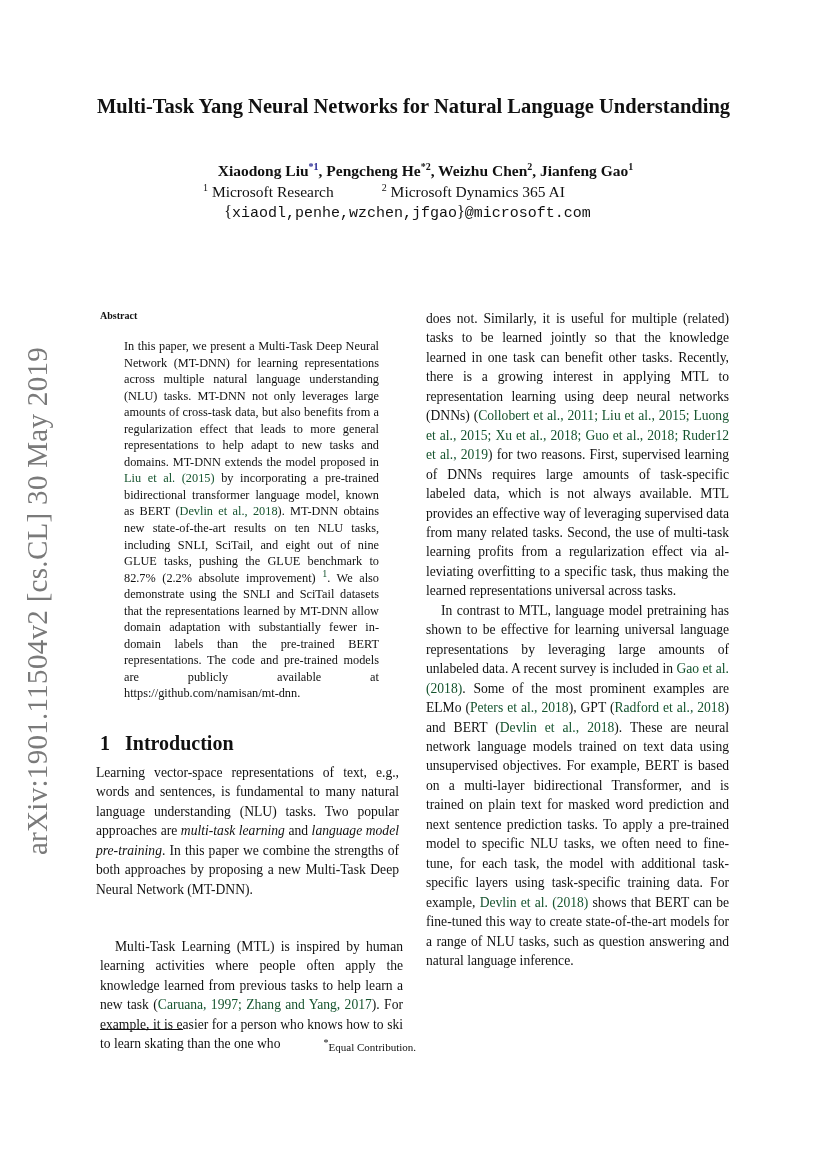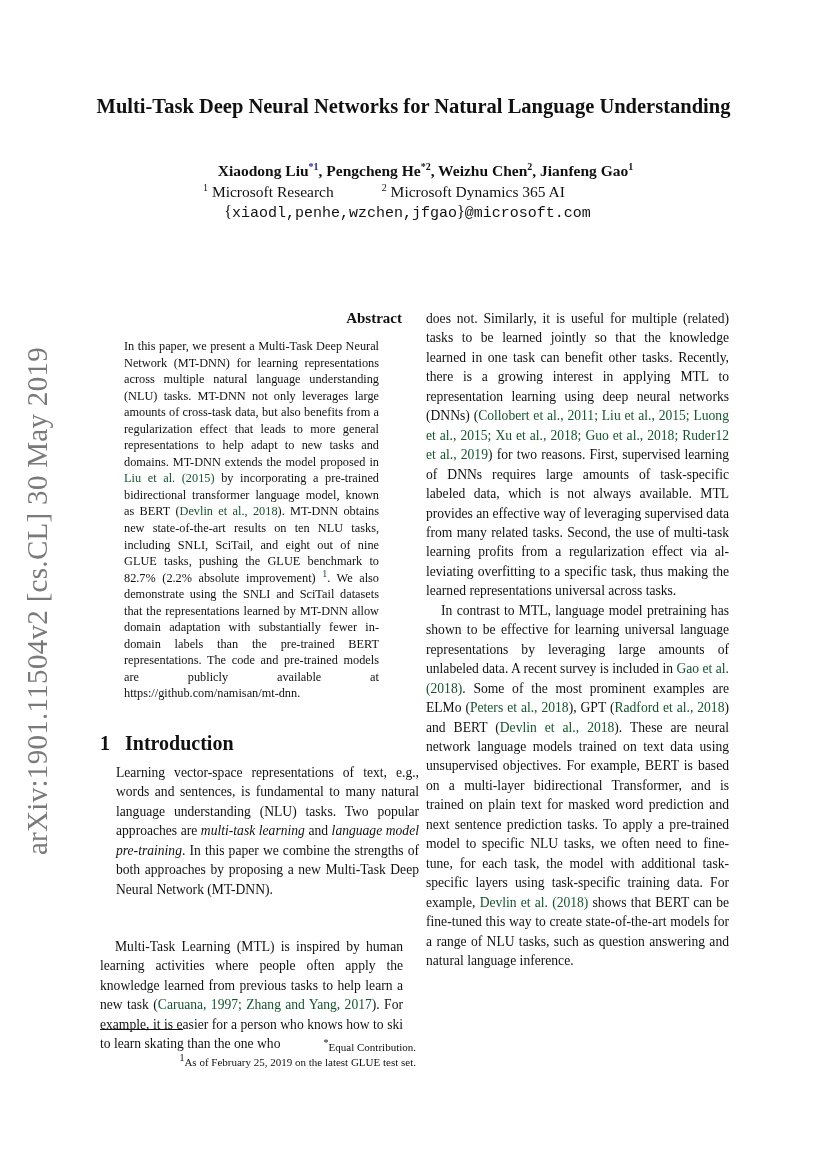--- a/index.html
+++ b/index.html
@@ -30,36 +30,36 @@
   }
   .affil .gap { display: inline-block; width: 48px; }
   .email {
     position: absolute; top: 203px; left: 0; width: 815px; text-align: center;
     font-size: 15px; font-family: "Liberation Mono", "DejaVu Sans Mono", monospace;
   }
   .email .brace { font-family: "Liberation Serif", serif; font-size: 16px; }
   sup { font-size: 10px; line-height: 0; }
   sup.star { color: #1a1a8c; }
   .abstract-title {
-    position: absolute; top: 310px; left: 100px; width: 302px; text-align: right;
-    font-weight: bold; font-size: 15px;
+    position: absolute; top: 310px; left: 100px; width: 302px; text-align: left;
+    font-weight: bold; font-size: 10px;
   }
   .abstract {
     position: absolute; top: 338px; left: 124px; width: 255px;
     font-size: 12.3px; line-height: 16.55px; text-align: justify; hyphens: manual;
   }
   .link { color: #14532d; }
   .intro-heading {
     position: absolute; top: 732px; left: 100px; font-weight: bold; font-size: 20px;
   }
   .intro-heading .num { display: inline-block; width: 25px; }
   .col {
     font-size: 13.6px; line-height: 19.45px; text-align: justify; hyphens: manual;
   }
-  .col-left-1 { position: absolute; top: 763px; left: 116px; width: 303px; }
+  .col-left-1 { position: absolute; top: 763px; left: 96px; width: 303px; }
   .col-left-2 { position: absolute; top: 937px; left: 100px; width: 303px; }
   .col-right { position: absolute; top: 309px; left: 426px; width: 303px; }
   .col p { margin: 0; }
   .indent { text-indent: 15px; }
   .fn-rule {
     position: absolute; top: 1029px; left: 100px; width: 83px; height: 0;
     border-top: 1px solid #111;
   }
   .footnotes {
     position: absolute; top: 1040px; left: 116px; width: 300px;
@@ -67,21 +67,21 @@
   }
   .footnotes div { margin: 0; }
 </style>
 </head>
 <body>
 
 <div class="side-stamp">
   <span>arXiv:1901.11504v2  [cs.CL]  30 May 2019</span>
 </div>
 
-<div class="title">Multi-Task Deep Neural Networks for Natural Language Understanding</div>
+<div class="title">Multi-Task Yang Neural Networks for Natural Language Understanding</div>
 
 <div class="authors">
   <span>Xiaodong Liu</span><sup class="star">*1</sup>,
   <span>Pengcheng He</span><sup>*2</sup>,
   <span>Weizhu Chen</span><sup>2</sup>,
   <span>Jianfeng Gao</span><sup>1</sup>
 </div>
 
 <div class="affil">
   <sup>1</sup>
@@ -106,14 +106,13 @@
 </div>
 
 <div class="col col-right">
   <p id="p2-right"><span>does not.  Similarly, it is useful for multiple (re­lated) tasks to be learned jointly so that the knowl­edge learned in one task can benefit other tasks. Recently, there is a growing interest in applying MTL to representation learning using deep neu­ral networks (DNNs) (</span><span class="link">Collobert et al., 2011</span><span class="link">; </span><span class="link">Liu et al., 2015</span><span class="link">; </span><span class="link">Luong et al., 2015</span><span class="link">; </span><span class="link">Xu et al., 2018</span><span class="link">; </span><span class="link">Guo et al., 2018</span><span class="link">; </span><span class="link">Ruder12 et al., 2019</span><span>) for two reasons.  First, supervised learning of DNNs re­quires large amounts of task-specific labeled data, which is not always available.  MTL provides an effective way of leveraging supervised data from many related tasks.  Second, the use of multi-task learning profits from a regularization effect via al­leviating overfitting to a specific task, thus making the learned representations universal across tasks.</span></p>
   <p class="indent"><span>In contrast to MTL, language model pre­training has shown to be effective for learning universal language representations by leveraging large amounts of unlabeled data.  A recent sur­vey is included in </span><span class="link">Gao et al. (2018)</span><span>.  Some of the most prominent examples are ELMo (</span><span class="link">Peters et al., 2018</span><span>), GPT (</span><span class="link">Radford et al., 2018</span><span>) and BERT (</span><span class="link">Devlin et al., 2018</span><span>).  These are neural network language models trained on text data using unsu­pervised objectives.  For example, BERT is based on a multi-layer bidirectional Transformer, and is trained on plain text for masked word prediction and next sentence prediction tasks.  To apply a pre-trained model to specific NLU tasks, we often need to fine-tune, for each task, the model with additional task-specific layers using task-specific training data.  For example, </span><span class="link">Devlin et al. (2018)</span><span> shows that BERT can be fine-tuned this way to create state-of-the-art models for a range of NLU tasks, such as question answering and natural lan­guage inference.</span></p>
 </div>
 
 <div class="fn-rule"></div>
 <div class="footnotes">
   <div><sup>*</sup><span>Equal Contribution.</span></div>
-  <div><sup>1</sup><span>As of February 25, 2019 on the latest GLUE test set.</span></div>
 </div>
 
 </body></html>

